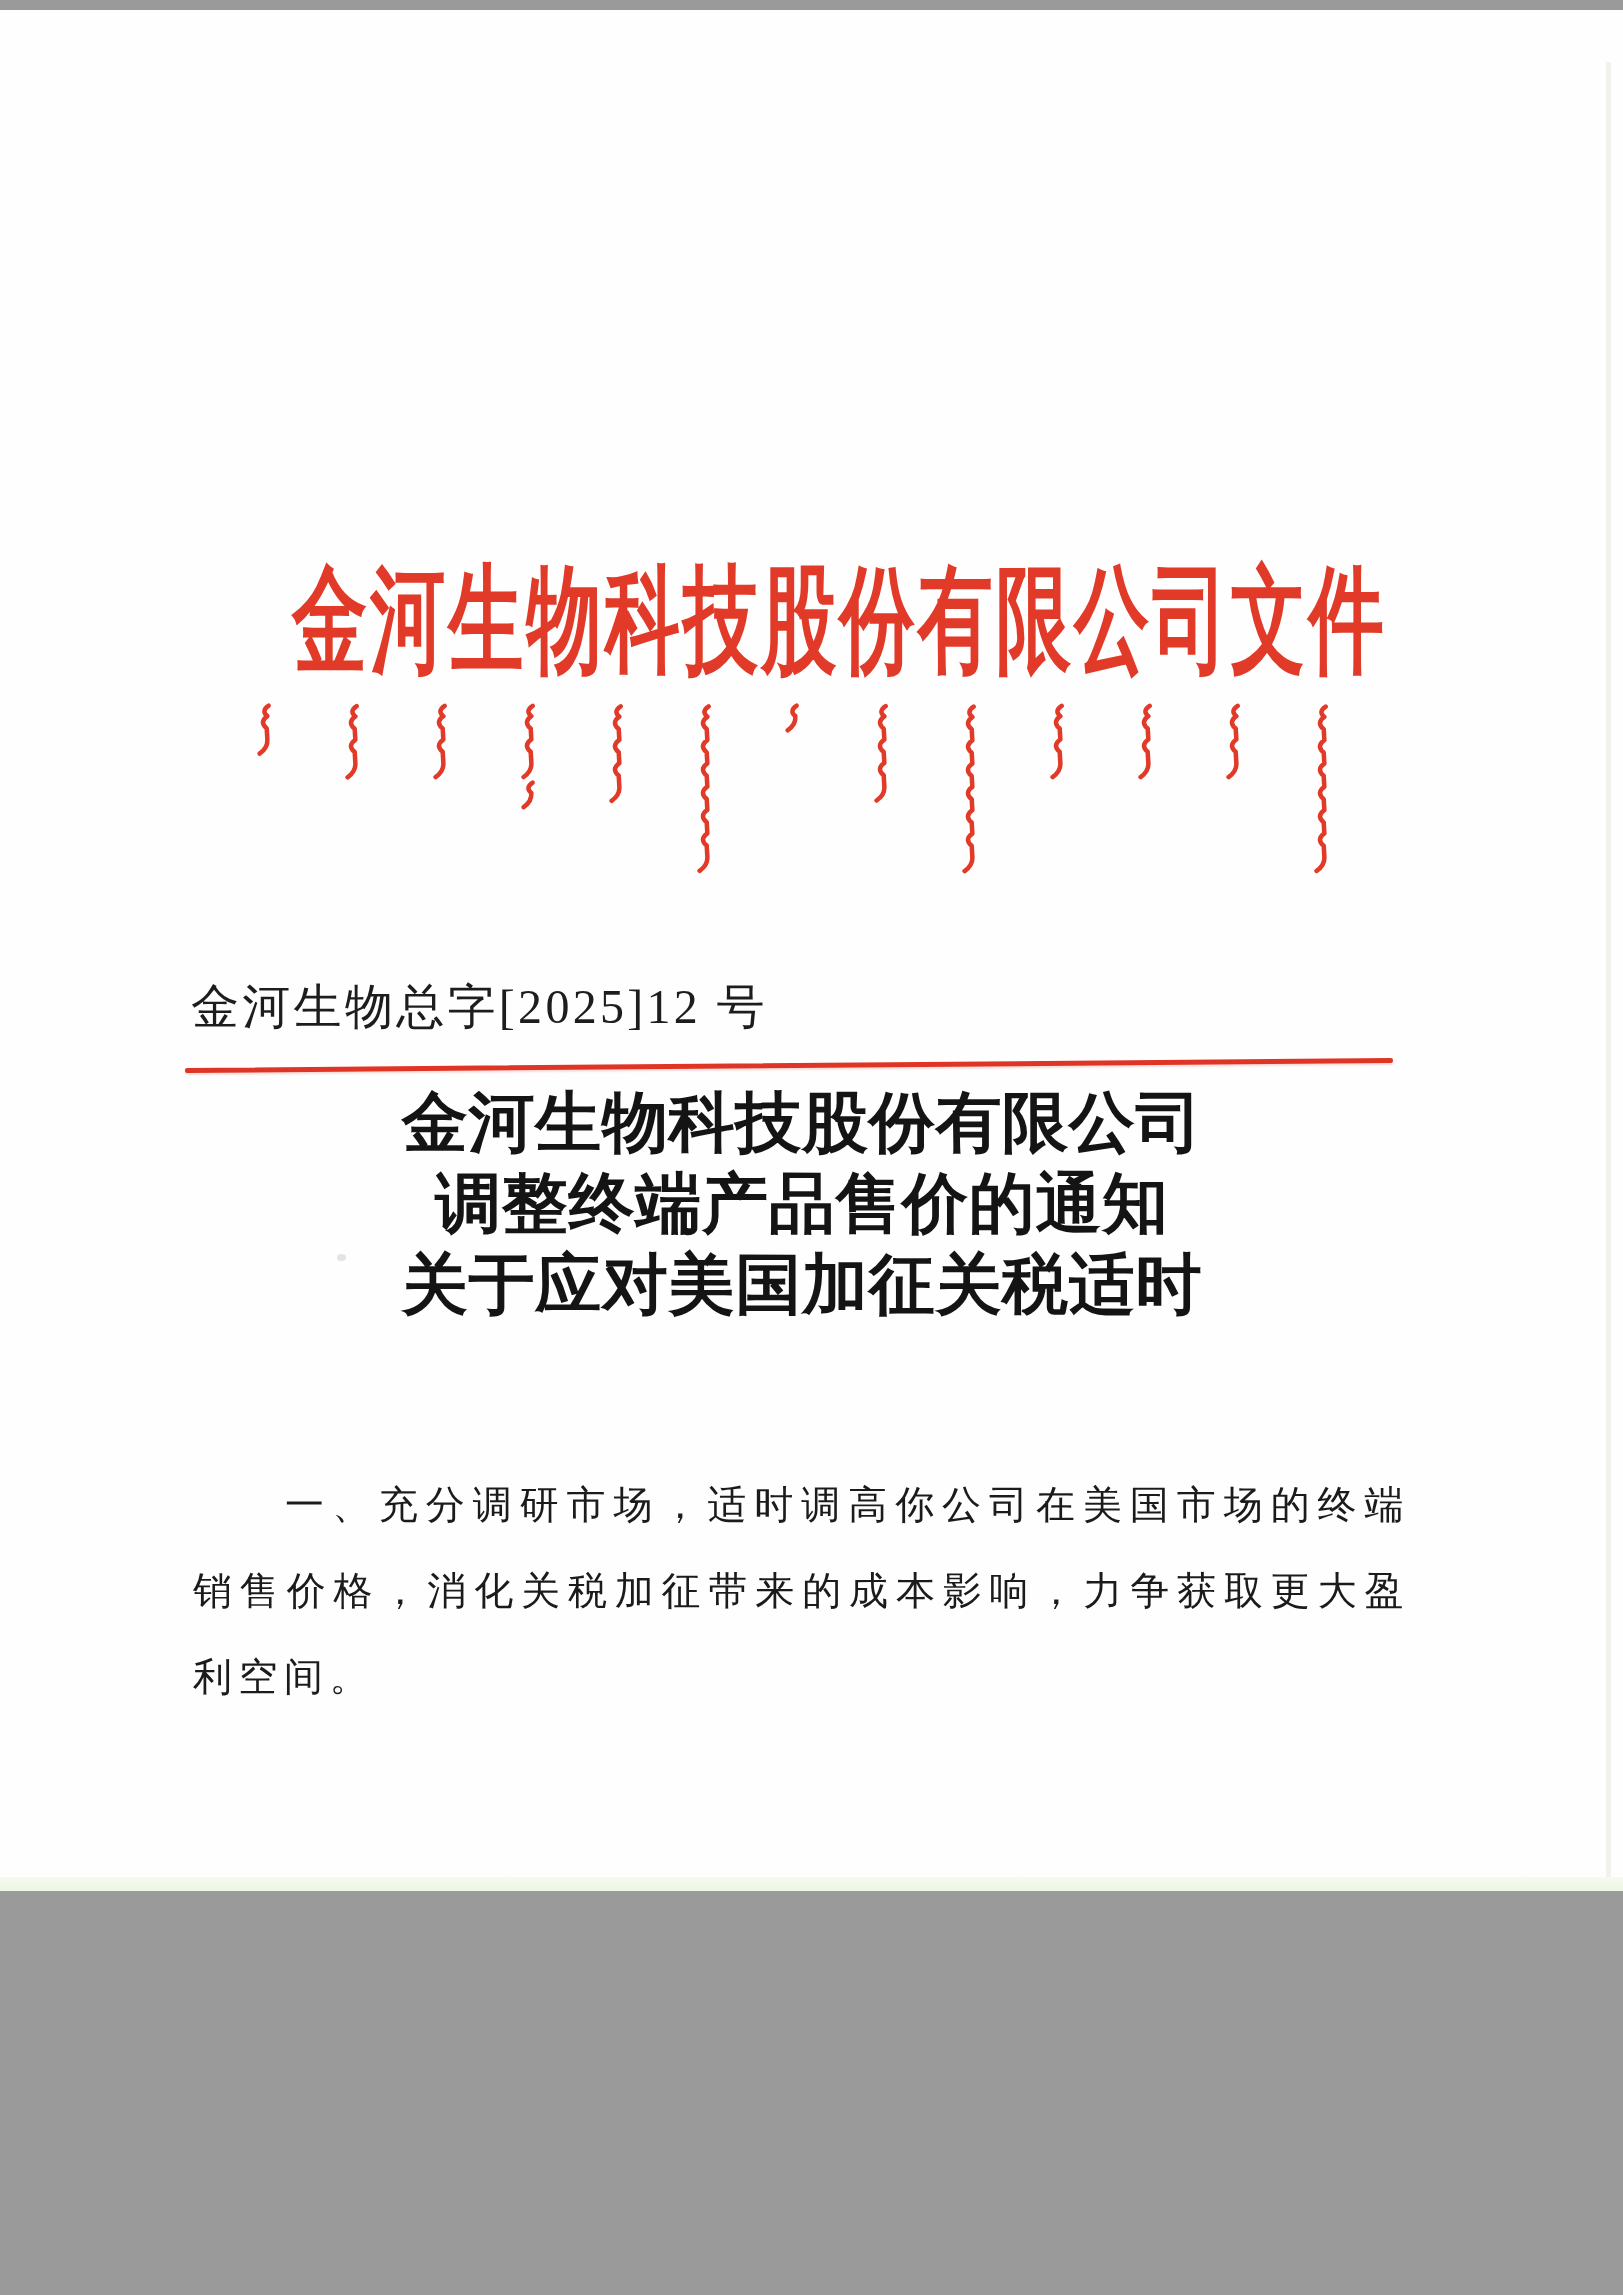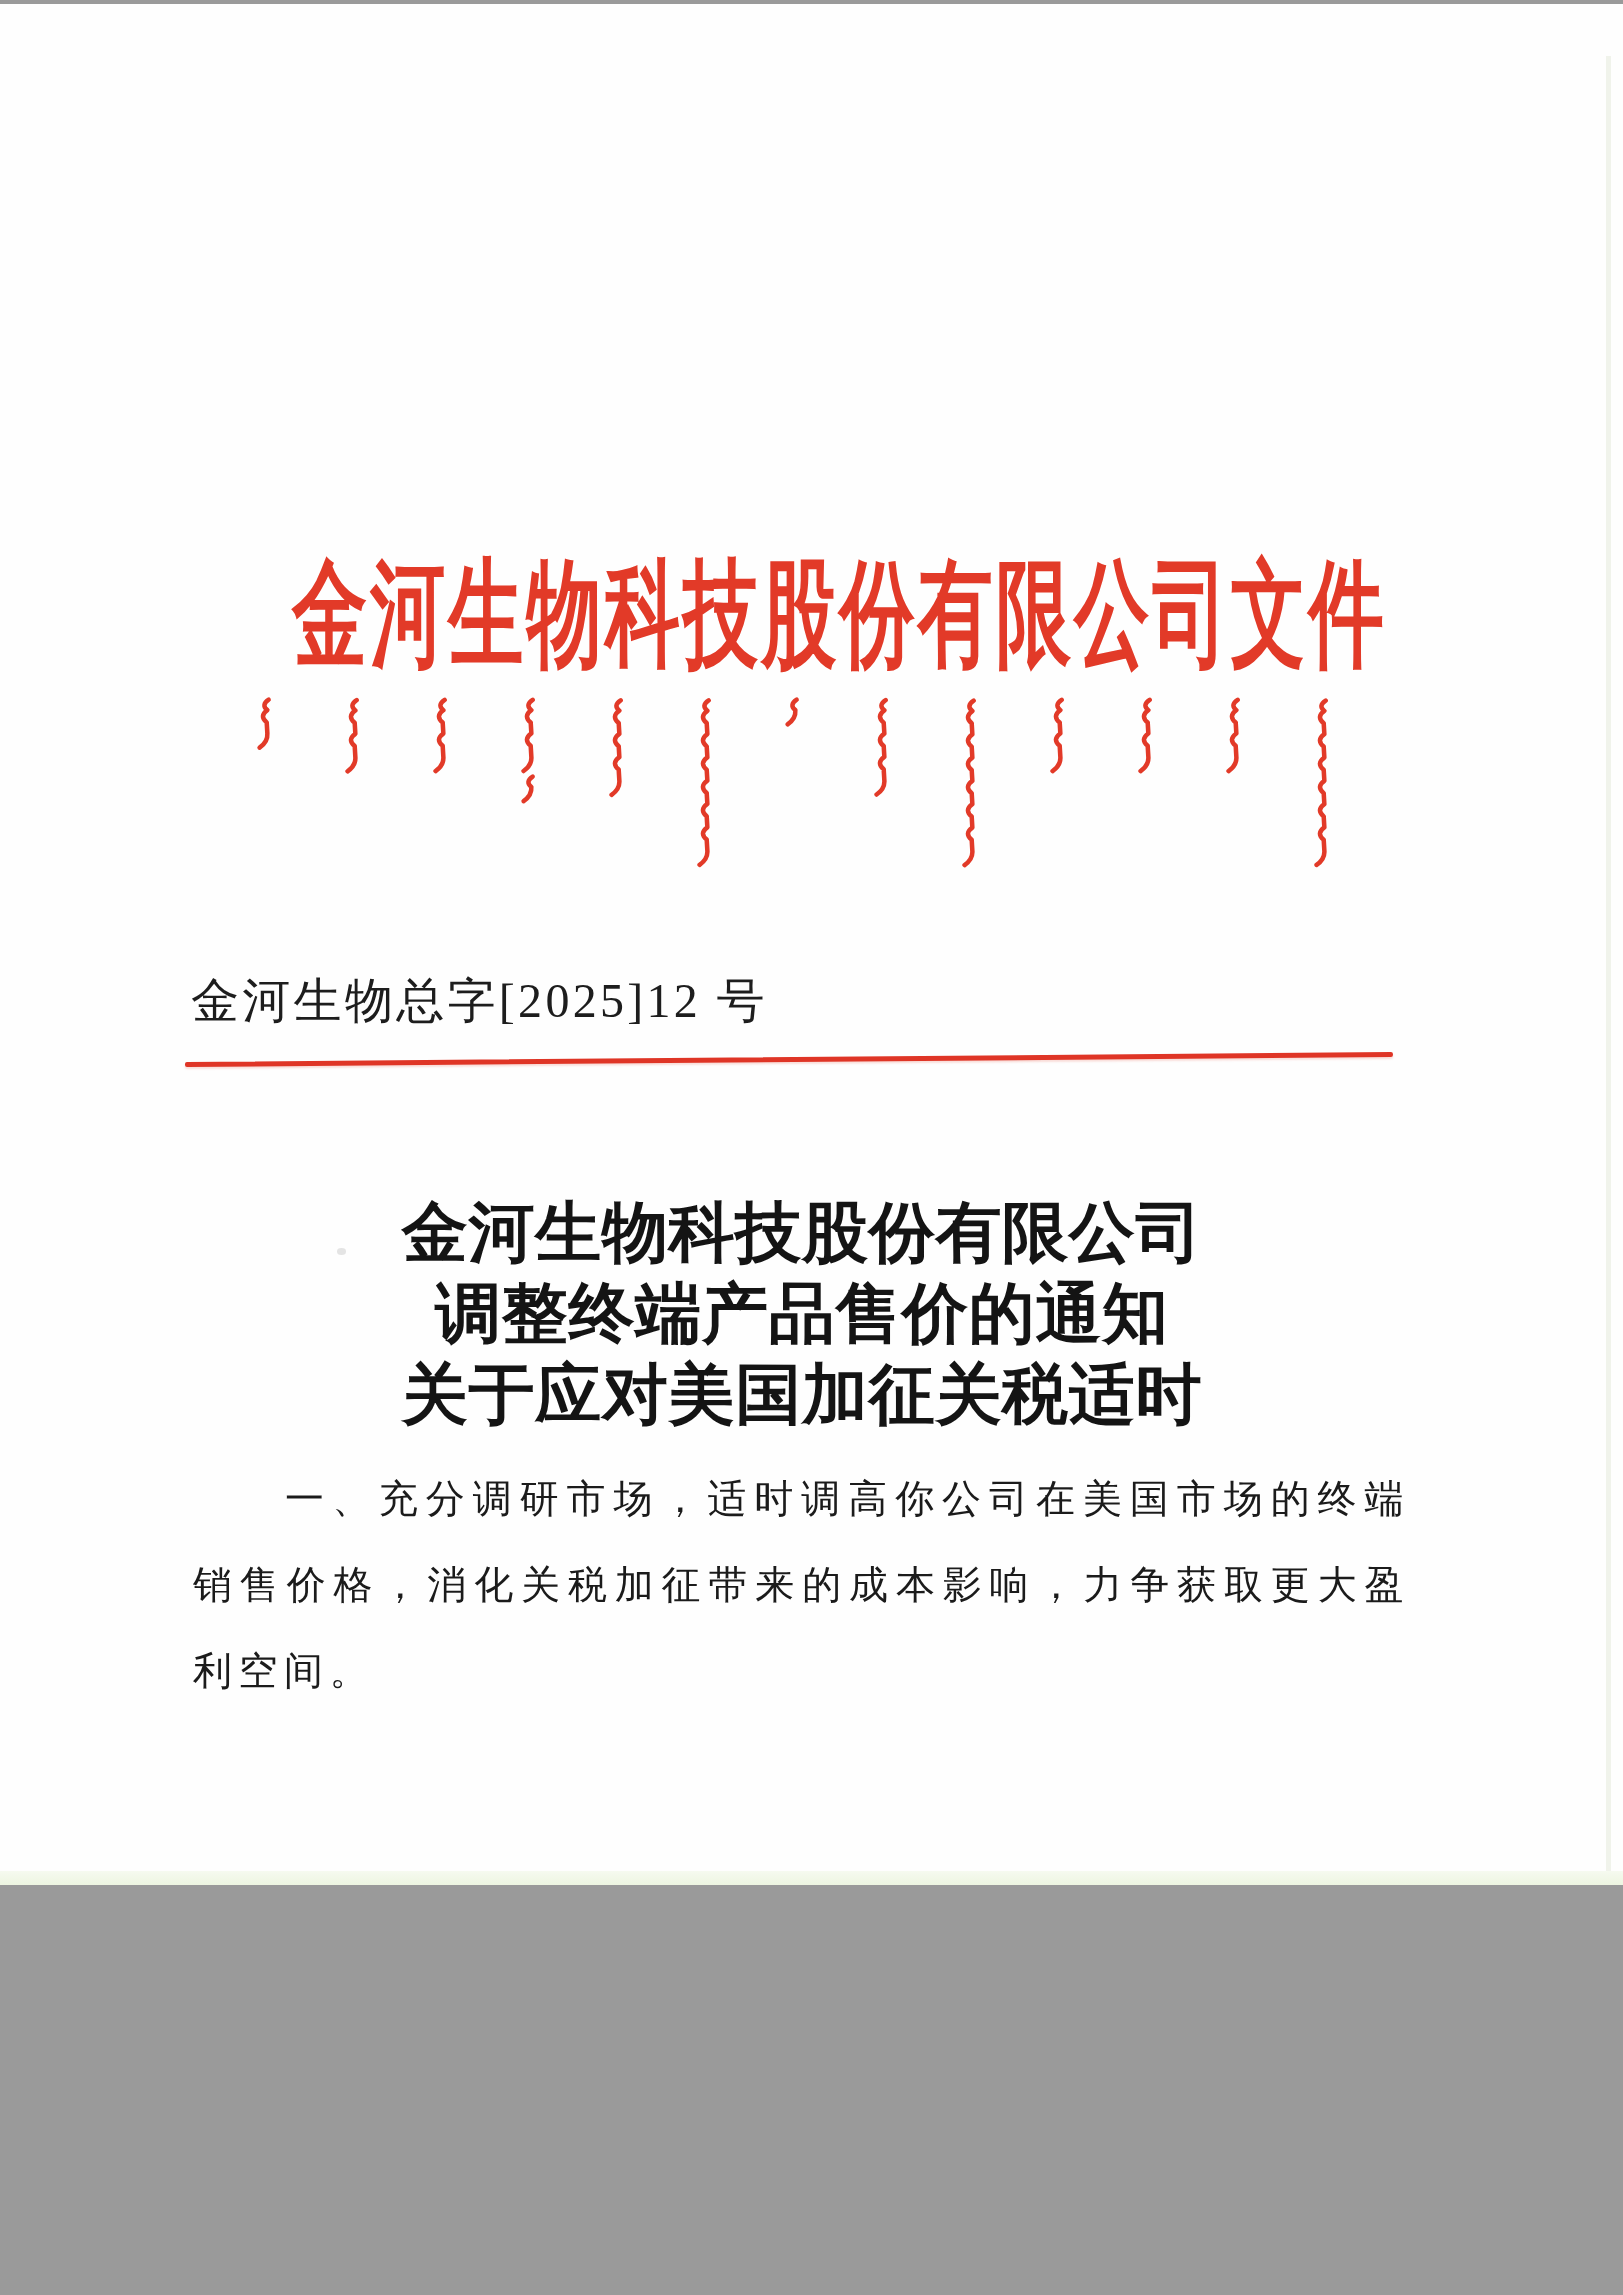--- a/index.html
+++ b/index.html
@@ -1,19 +1,19 @@
 <!DOCTYPE html>
 <html style="font-size:10.5px"><head>
 <meta charset="utf-8">
 <style>
   html,body{margin:0;padding:0;background:#9a9a9a;}
   .page{
     position:relative;
     width:1623px;height:1881px;
-    margin:4px auto;
+    margin:10px auto;
     background:#fefefe;
     overflow:hidden;
     font-family:"Liberation Serif","DejaVu Serif",serif;
   }
   
   .org-title{
     position:absolute;top:549px;left:0;width:1623px;
     text-align:center;
     font-size:117px;line-height:124px;
     font-weight:bold;
@@ -42,21 +42,21 @@
   
   .red-rule{
     position:absolute;top:1058px;left:185px;width:1208px;height:5.2px;
     transform:rotate(-0.47deg);
     transform-origin:0 50%;
     border-radius:2px;
     box-shadow:0 2px 2px rgba(226,70,50,.18);
   }
   
   .doc-title{
-    position:absolute;top:1188px;left:0;width:1604px;
+    position:absolute;top:1072px;left:0;width:1604px;
     text-align:center;
     font-size:66px;line-height:81px;
     font-weight:bold;
     color:#141414;
     letter-spacing:0.7px;
     white-space:nowrap;
   }
   
   .body-text{
     position:absolute;top:1452px;left:193px;width:1217px;

